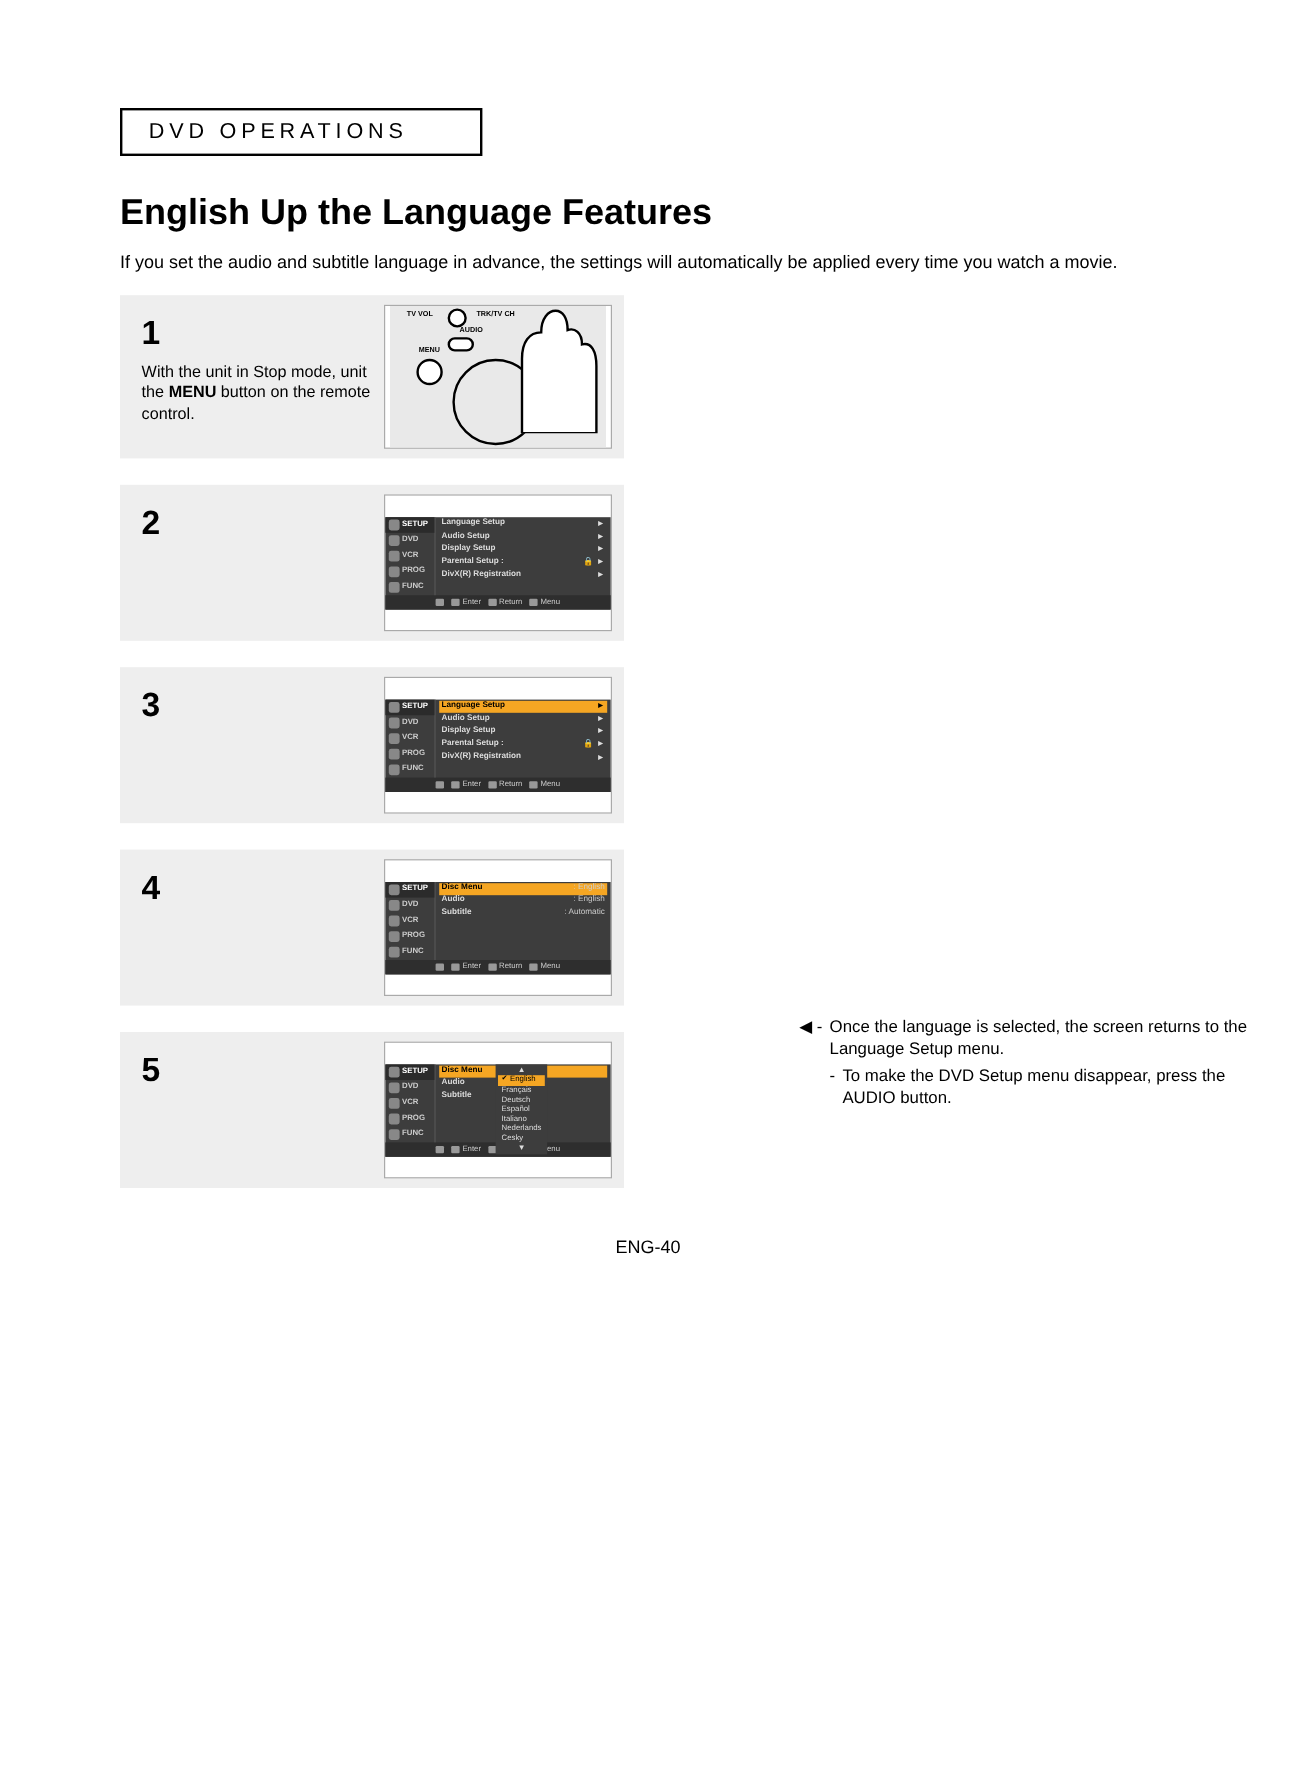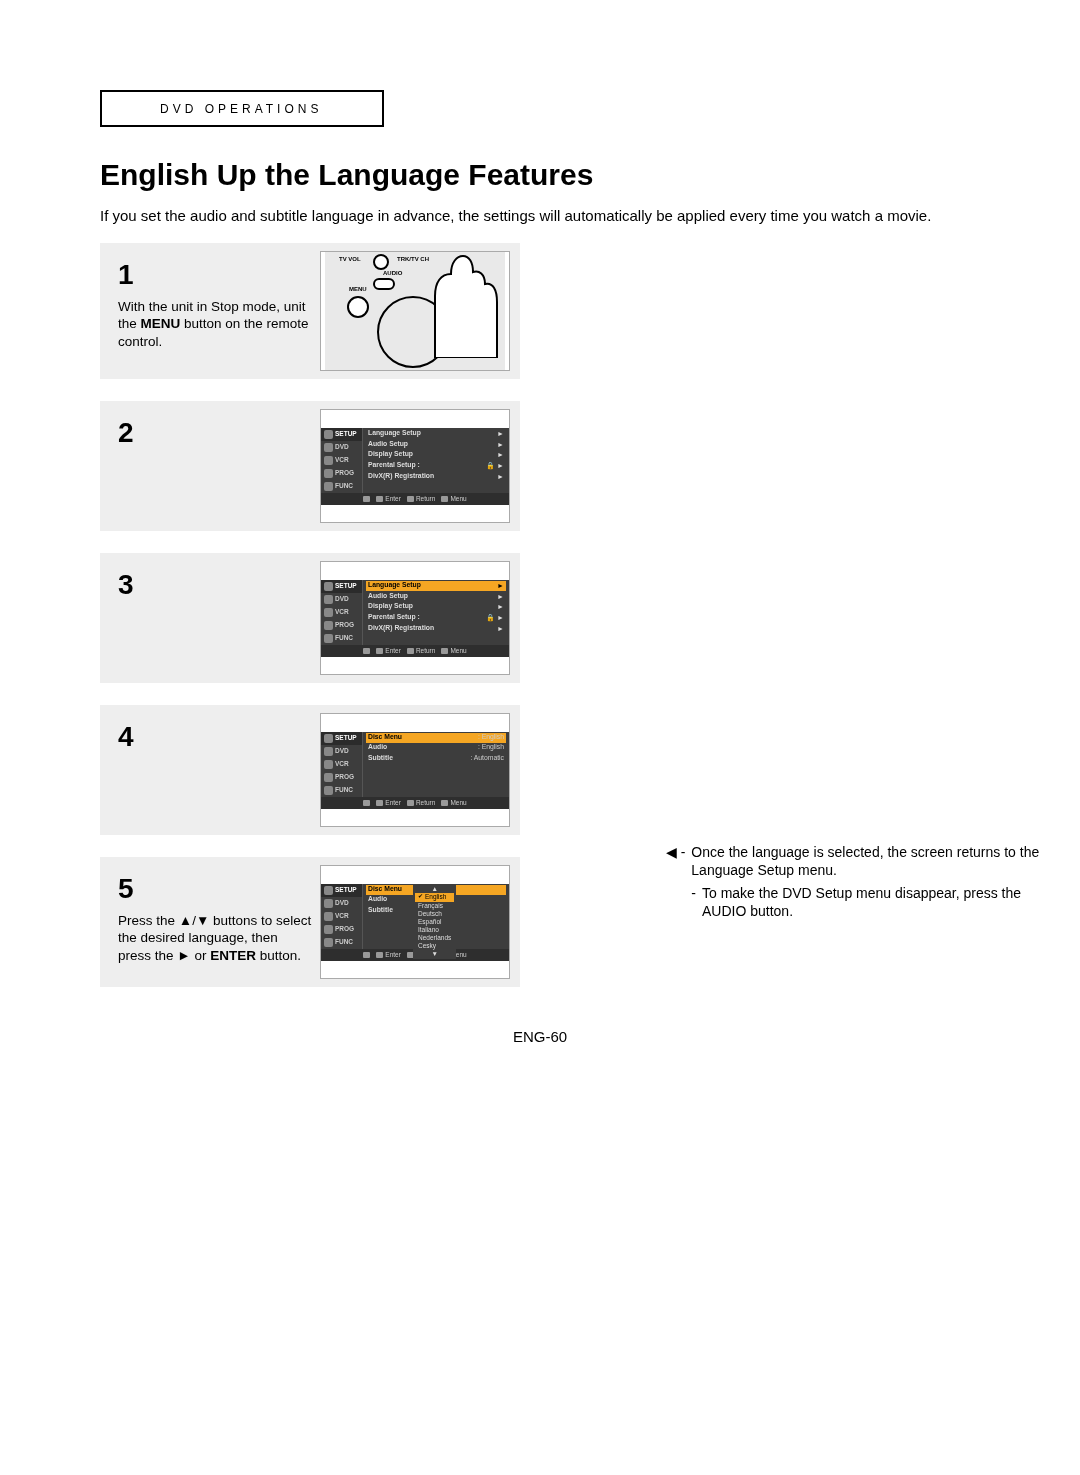--- a/index.html
+++ b/index.html
@@ -13,23 +13,22 @@
     font-size: 16px;
     line-height: 1.3;
   }
   .section-box {
     border: 2px solid #000;
     display: inline-block;
     padding: 6px 60px 6px 22px;
     margin-bottom: 28px;
   }
   .section-box span {
-    font-size: 12px;
+    font-size: 18px;
     letter-spacing: 4px;
-    margin-left: 36px;
   }
   h1 { font-size: 30px; font-weight: bold; margin-bottom: 12px; }
   .intro { font-size: 15px; margin-bottom: 18px; }
   .step {
     background: #eeeeee;
     display: flex;
     align-items: stretch;
     margin-bottom: 22px;
     padding: 8px 0 8px 18px;
     width: 420px;
@@ -388,23 +387,20 @@
       </div>
     </div>
   </div>
 </div>
 
 
 <div class="step5-wrap">
   <div class="step">
     <div class="step-text">
       <div class="step-num">5</div>
-      <div class="step-body">
-        <span>Press the </span><span class="ub">▲</span><span class="ub">/</span><span class="ub">▼</span><span> buttons to select the desired language, then press the </span><span class="ub">►</span><span> or </span><b>ENTER</b><span> button.</span>
-      </div>
     </div>
     <div class="step-img" style="position:relative;">
       <div class="osd">
         <div class="osd-row">
           <div class="osd-side">
             <div class="osd-side-item sel">
                 <span class="ic"></span>
                 <span>SETUP</span>
               </div>
             <div class="osd-side-item">
@@ -476,16 +472,16 @@
       <span>Once the language is selected, the screen returns to the Language Setup menu.</span>
     </div>
     <div class="note-row">
       <span class="lead" style="visibility:hidden;">◀ - </span>
       <span class="lead">-</span>
       <span>To make the DVD Setup menu disappear, press the AUDIO button.</span>
     </div>
   </div>
 </div>
 
-<div class="footer">ENG-60</div>
+<div class="footer">ENG-40</div>
 
 
 
 
 </body></html>

